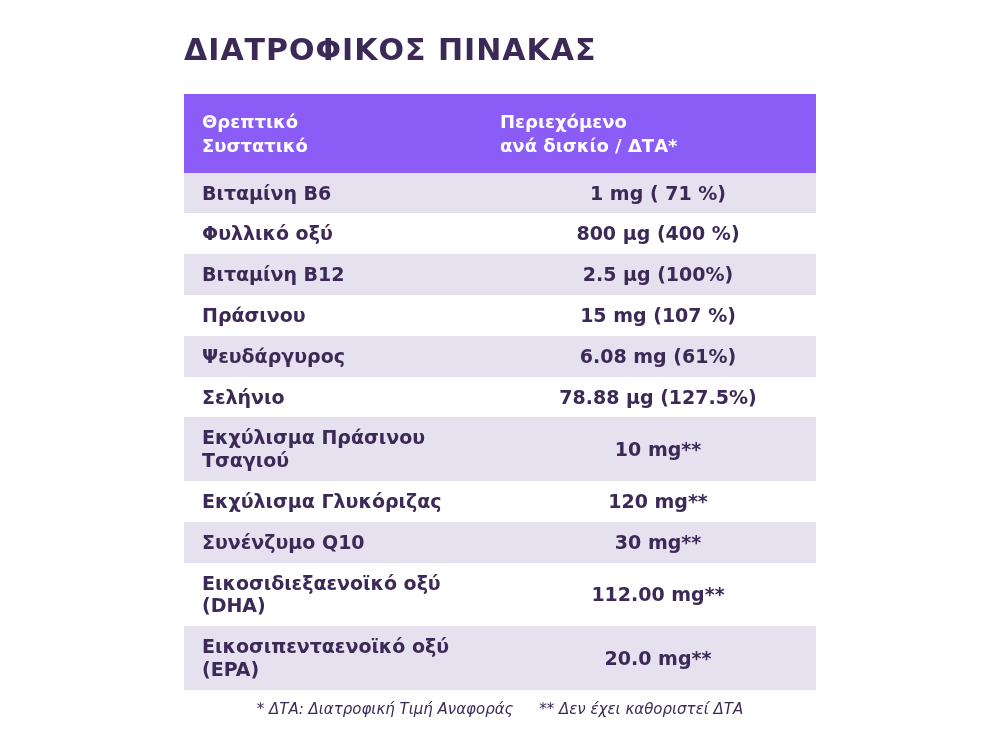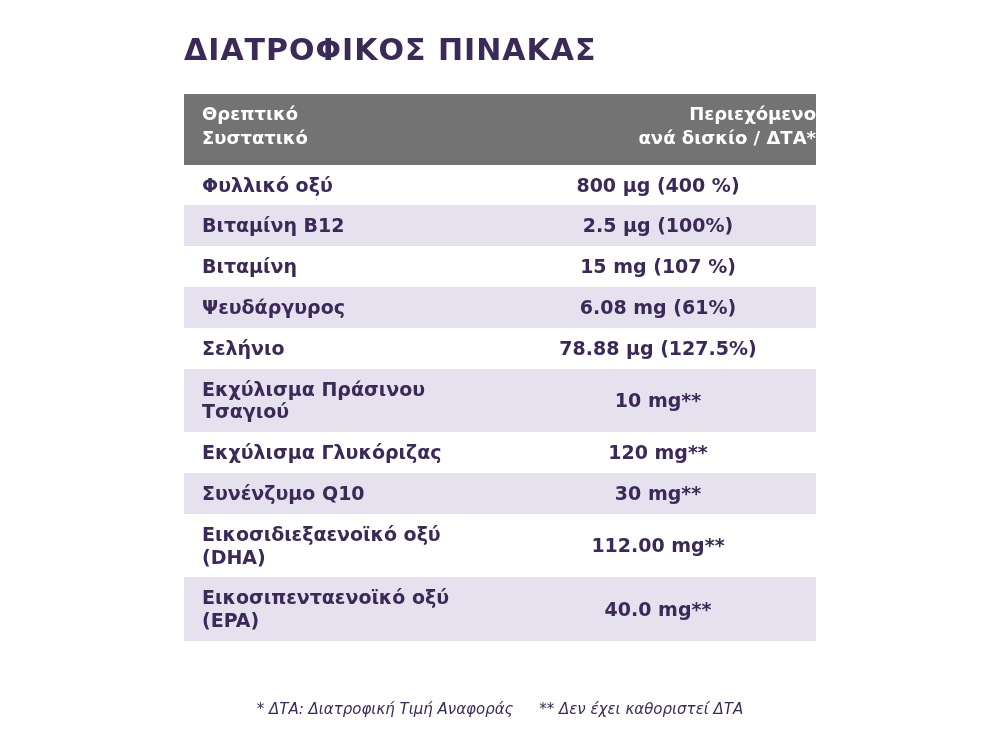--- a/index.html
+++ b/index.html
@@ -34,31 +34,31 @@
     left: 184px;
     top: 94px;
     width: 632px;
   }
   .nutri-table {
     width: 100%;
     border-collapse: collapse;
     table-layout: fixed;
   }
   .nutri-table thead th {
-    background: #737373;
+    background: #8b5cf6;
     color: #ffffff;
     font-size: 18px;
     font-weight: bold;
-    padding: 8px 18px 14px 18px;
+    padding: 16px 18px 14px 18px;
     text-align: left;
     line-height: 1.35;
     vertical-align: top;
   }
   .nutri-table thead th.col-value {
-    text-align: right;
+    text-align: left;
     padding-left: 0;
     padding-right: 0;
     margin-top: 16px;
   }
   .nutri-table thead th .l1 { display: block; }
   .nutri-table thead th .l2 { display: block; }
   .nutri-table tbody td {
     font-size: 19px;
     font-weight: bold;
     color: #3b2a57;
@@ -106,30 +106,34 @@
             <span class="l1">Θρεπτικό</span>
             <span class="l2">Συστατικό</span>
           </th>
           <th class="col-value">
             <span class="l1">Περιεχόμενο</span>
             <span class="l2">ανά δισκίο / ΔΤΑ*</span>
           </th>
         </tr>
       </thead>
       <tbody>
+        <tr class="row-even">
+          <td class="col-nutrient">Βιταμίνη B6</td>
+          <td class="col-value">1 mg ( 71 %)</td>
+        </tr>
         <tr class="row-odd">
           <td class="col-nutrient">Φυλλικό οξύ</td>
           <td class="col-value">800 μg (400 %)</td>
         </tr>
         <tr class="row-even">
           <td class="col-nutrient">Βιταμίνη B12</td>
           <td class="col-value">2.5 μg (100%)</td>
         </tr>
         <tr class="row-odd">
-          <td class="col-nutrient">Βιταμίνη</td>
+          <td class="col-nutrient">Πράσινου</td>
           <td class="col-value">15 mg (107 %)</td>
         </tr>
         <tr class="row-even">
           <td class="col-nutrient">Ψευδάργυρος</td>
           <td class="col-value">6.08 mg (61%)</td>
         </tr>
         <tr class="row-odd">
           <td class="col-nutrient">Σελήνιο</td>
           <td class="col-value">78.88 μg (127.5%)</td>
         </tr>
@@ -144,21 +148,21 @@
         <tr class="row-even">
           <td class="col-nutrient">Συνένζυμο Q10</td>
           <td class="col-value">30 mg**</td>
         </tr>
         <tr class="row-odd">
           <td class="col-nutrient">Εικοσιδιεξαενοϊκό οξύ (DHA)</td>
           <td class="col-value">112.00 mg**</td>
         </tr>
         <tr class="row-even">
           <td class="col-nutrient">Εικοσιπενταενοϊκό οξύ (EPA)</td>
-          <td class="col-value">40.0 mg**</td>
+          <td class="col-value">20.0 mg**</td>
         </tr>
       </tbody>
     </table>
   </div>
 
   <div class="footnote">
     <span class="fn1">* ΔΤΑ: Διατροφική Τιμή Αναφοράς</span>
     <span class="fn2">** Δεν έχει καθοριστεί ΔΤΑ</span>
   </div>
 

